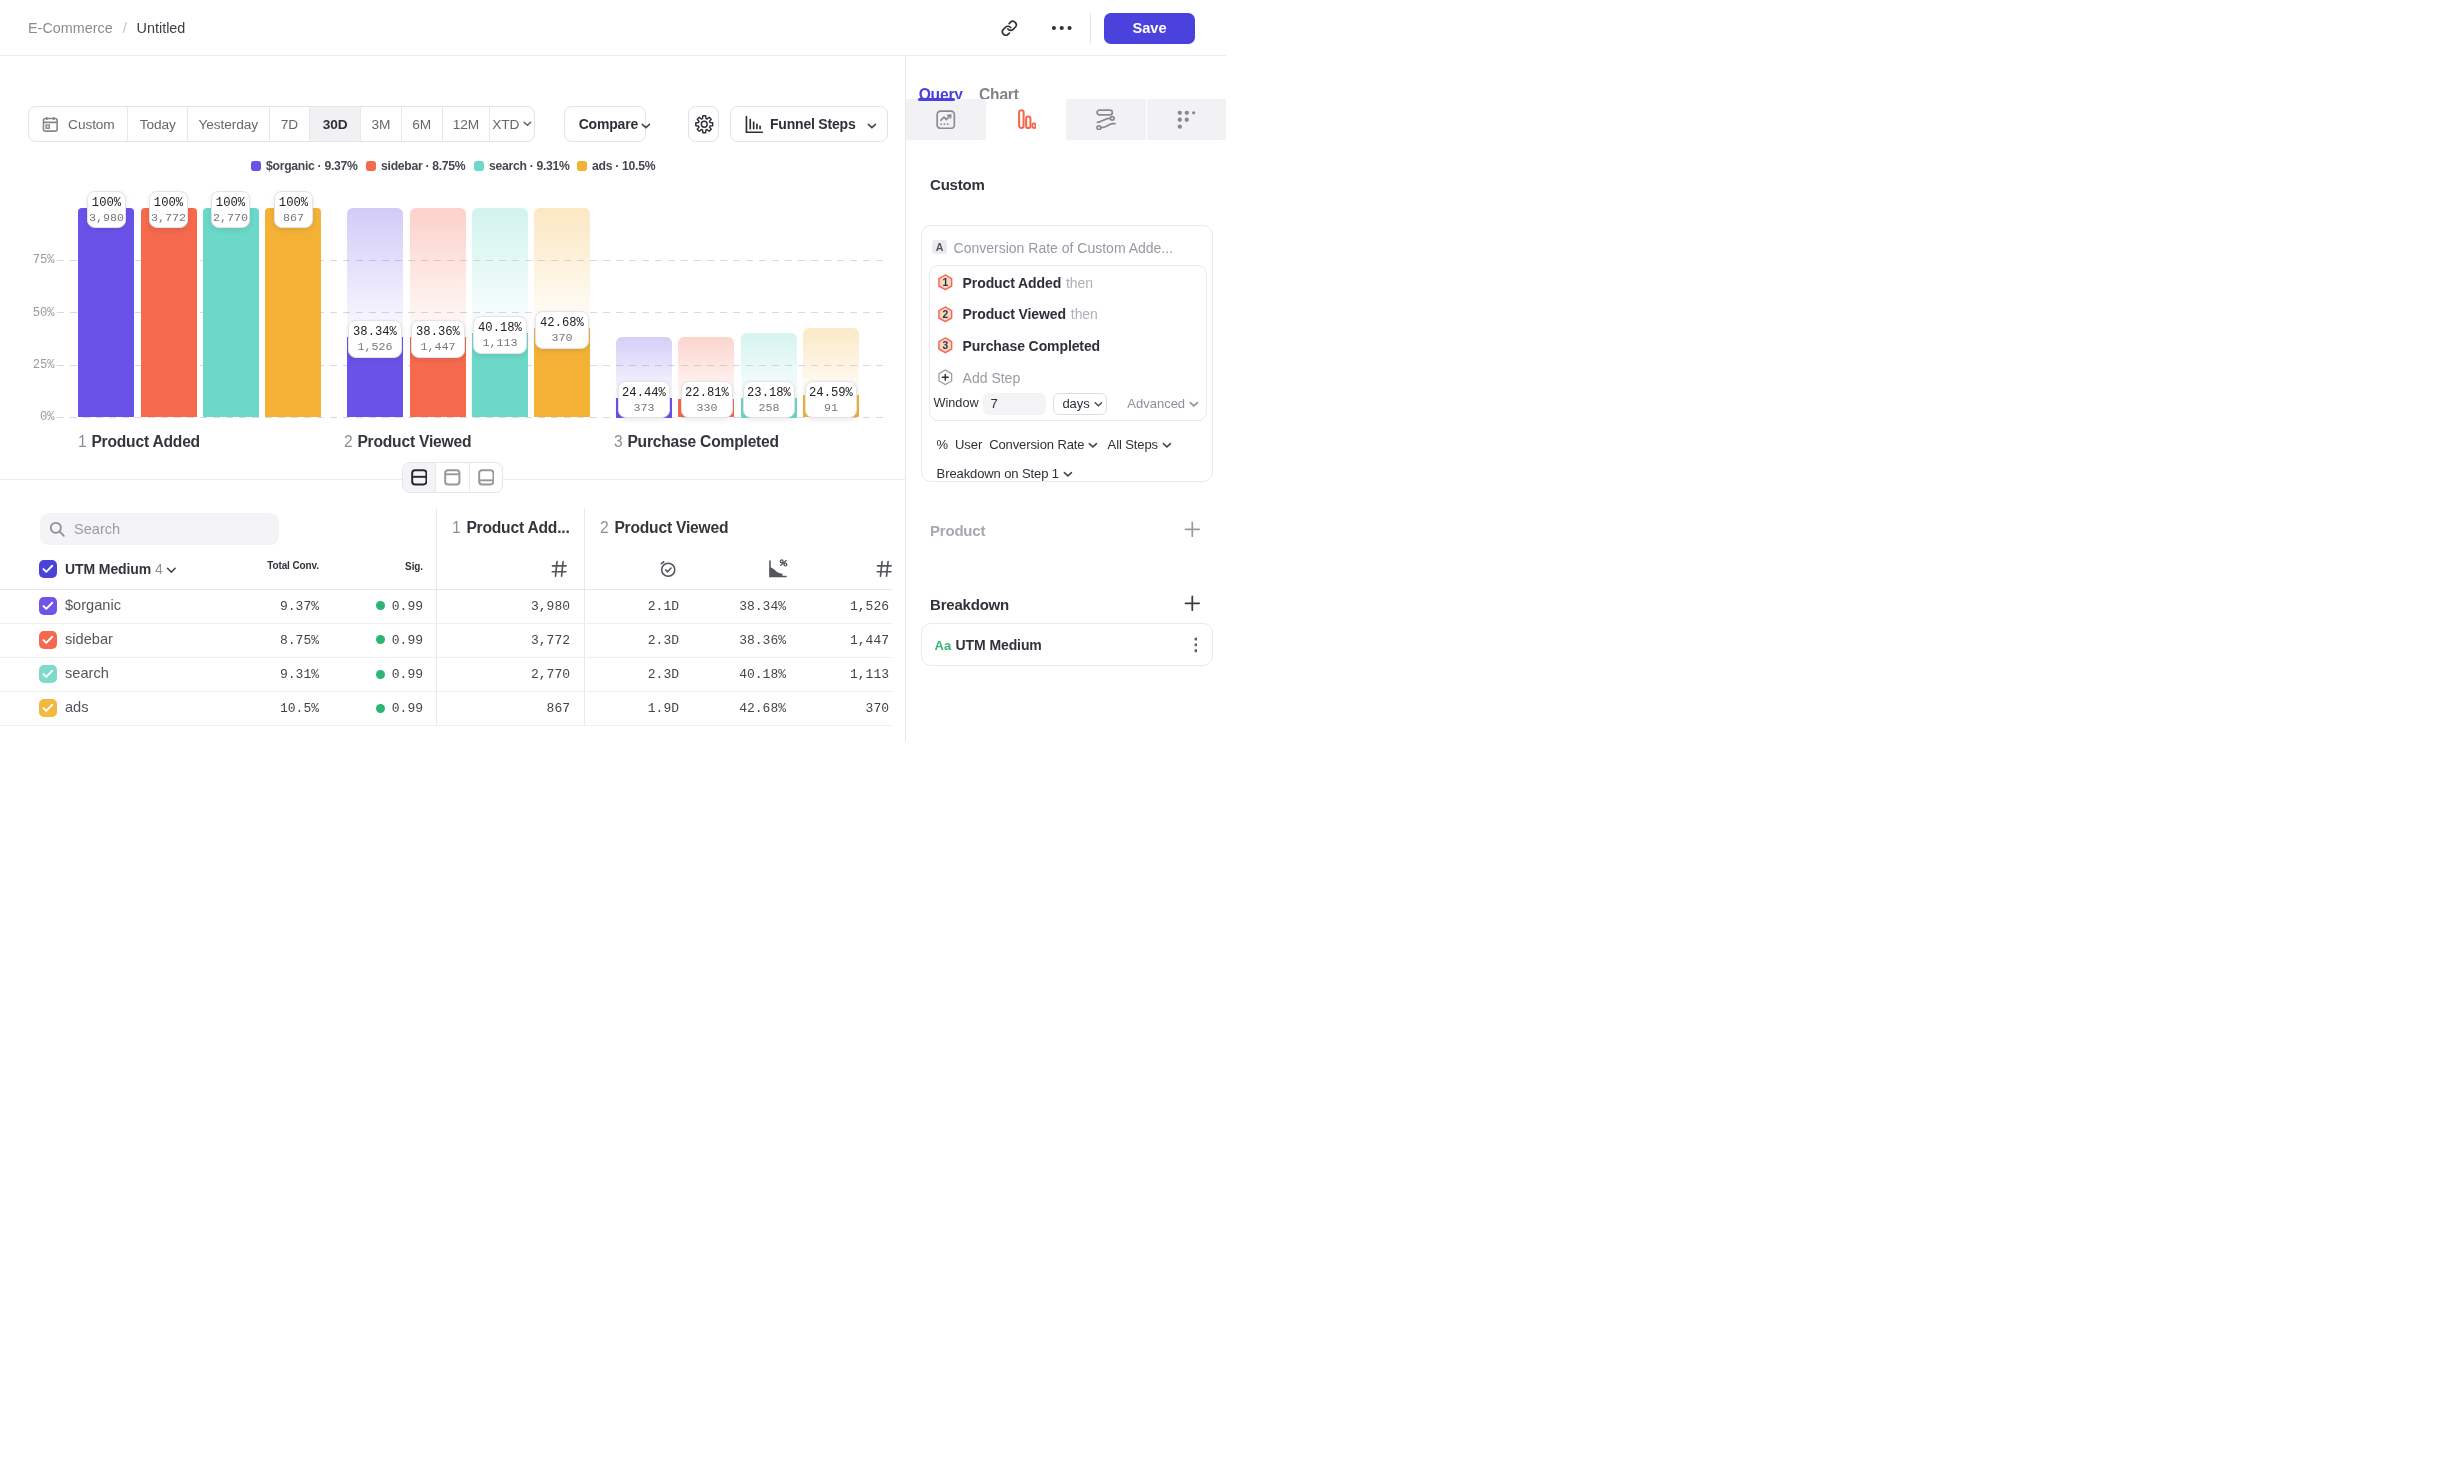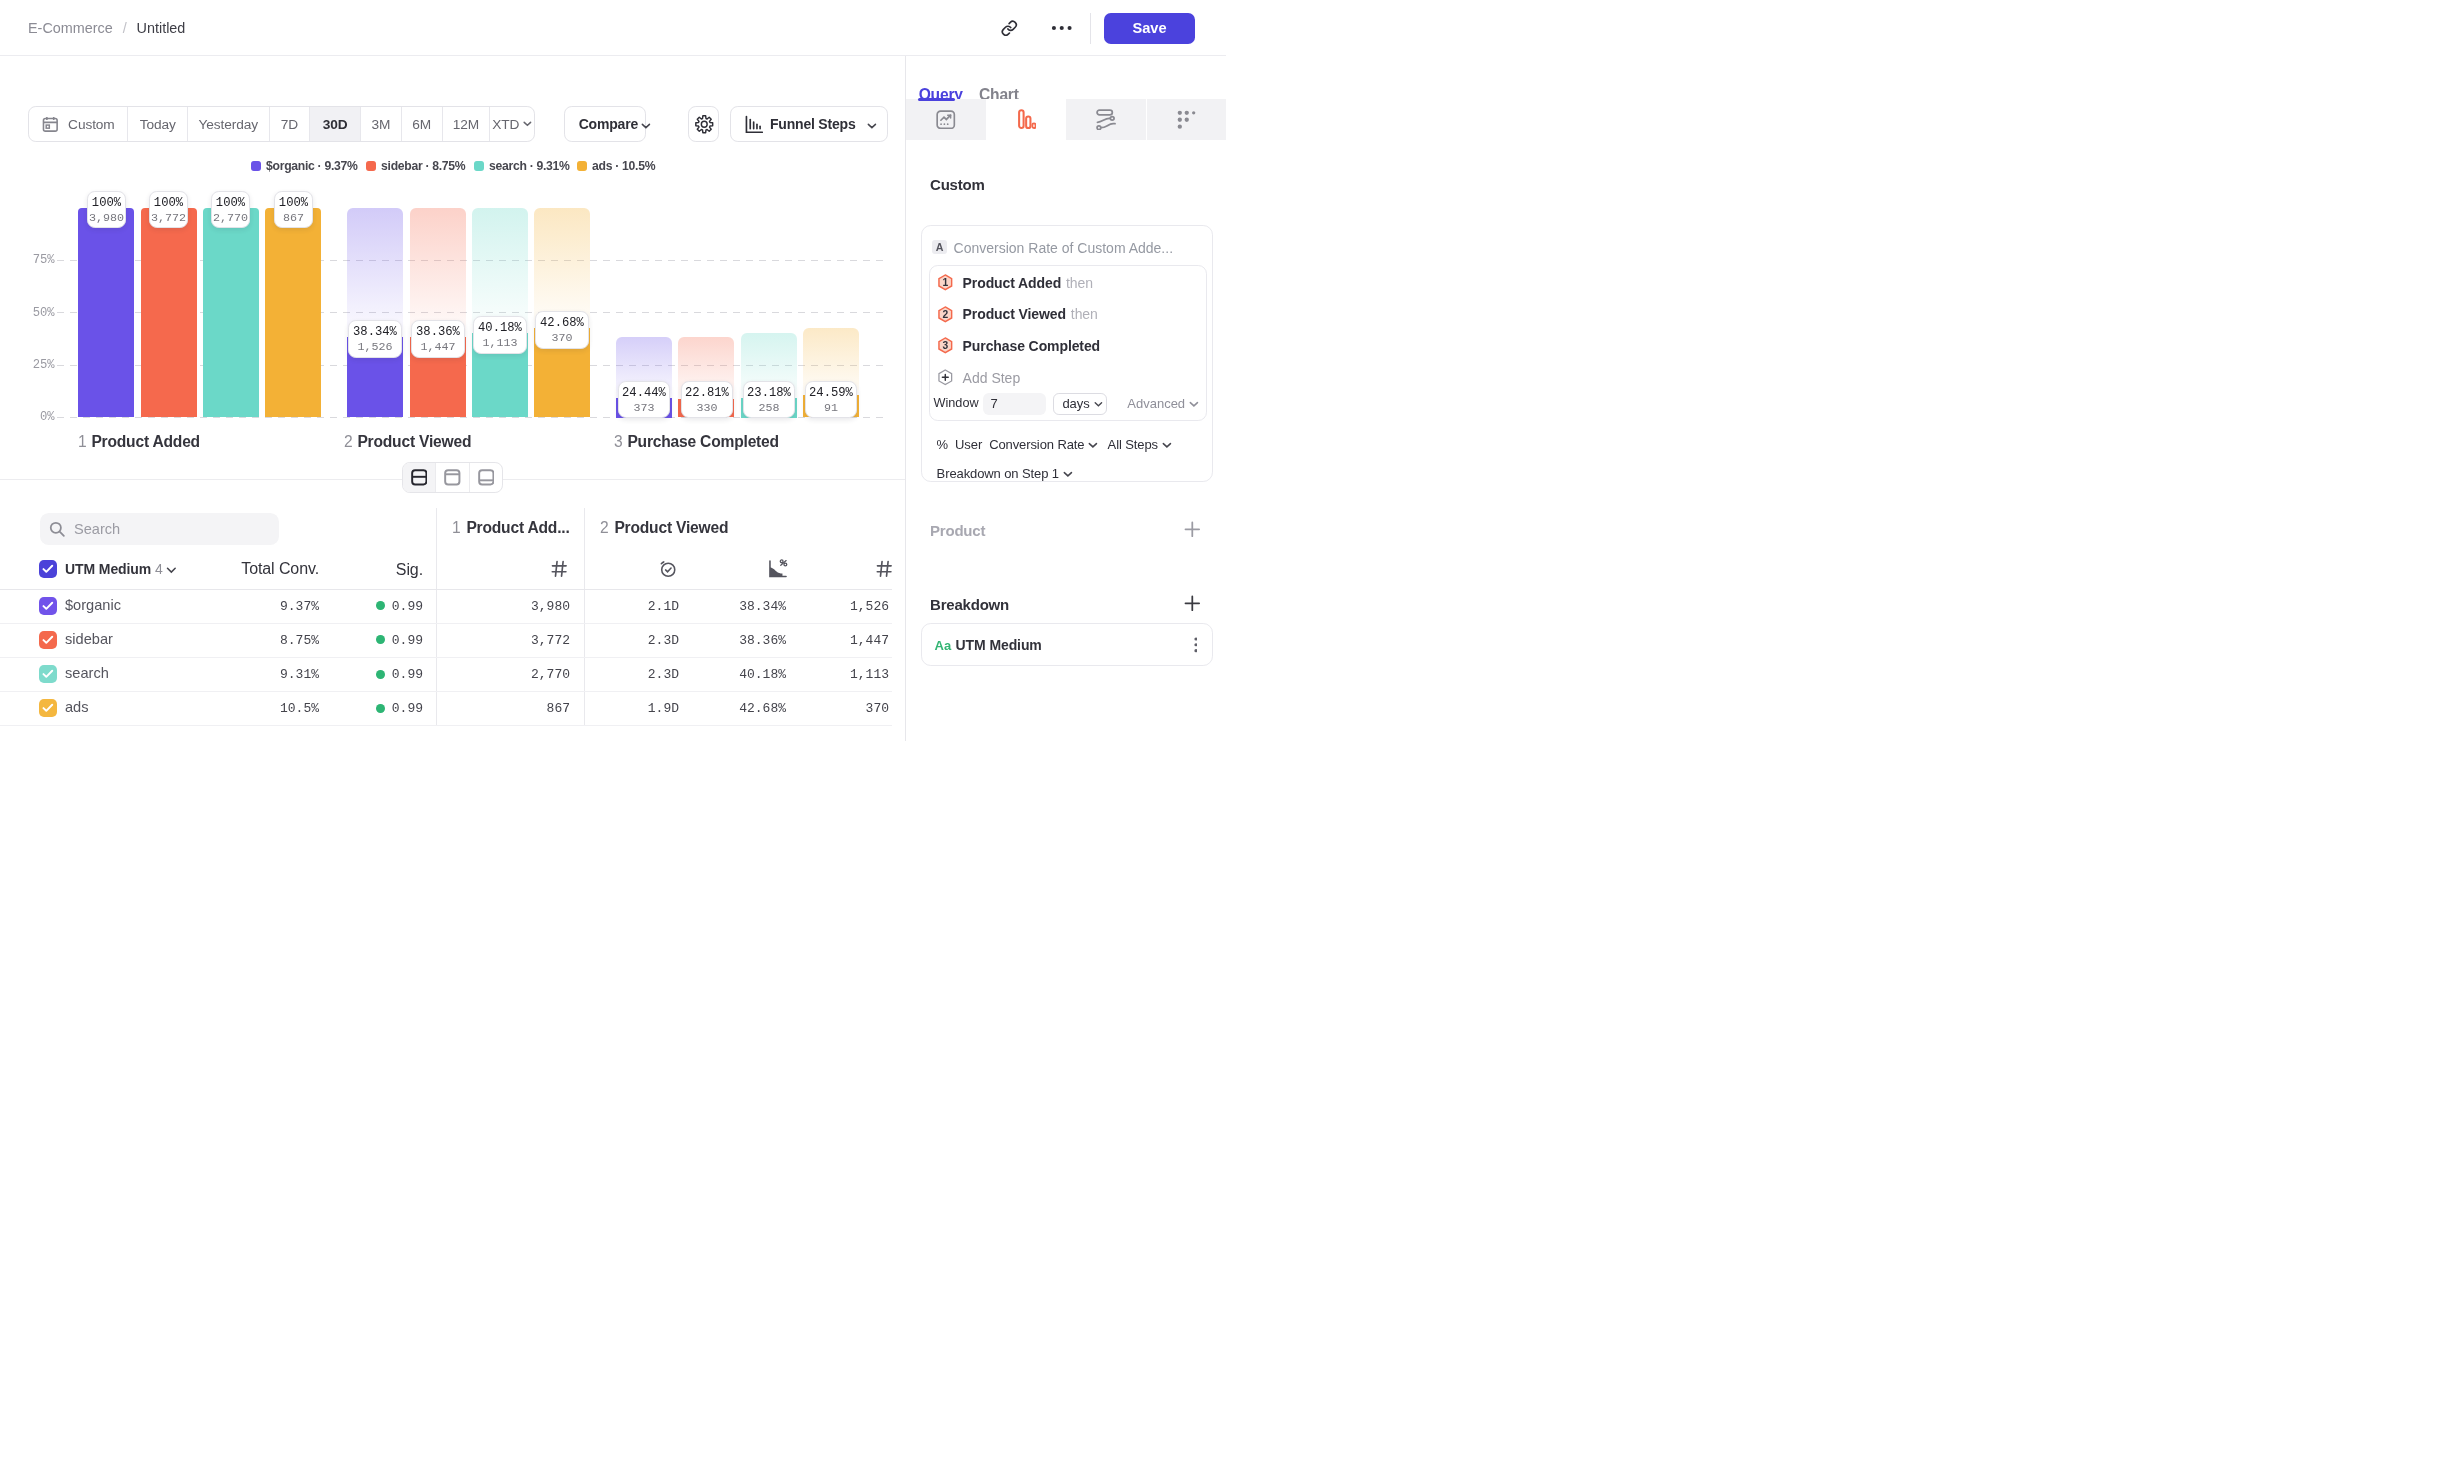--- a/index.html
+++ b/index.html
@@ -45,21 +45,21 @@
   #toggle .t:last-child { border-right:none; }
   #toggle .t.on { background:#f4f4f6; border-top-left-radius:6.8px; border-bottom-left-radius:6.8px; }
 
   #hdivider { position:absolute; left:0; top:479px; width:905px; height:1px; background:#ececef; }
   #vdivider { position:absolute; left:905px; top:56px; width:1px; height:686px; background:#e7e7eb; }
 
   
   #search { position:absolute; left:40px; top:513px; width:239px; height:32px; background:#f4f4f6; border-radius:8.8px; }
   #search span { position:absolute; left:34px; top:7.8px; font-size:14.6px; color:#9b9ba3; }
   .cb { position:absolute; width:17.6px; height:17.6px; border-radius:4.9px; }
-  .colhead { position:absolute; font-size:16px; font-weight:400; color:#33333b; letter-spacing:-0.1px; }
+  .colhead { position:absolute; font-size:10px; font-weight:700; color:#33333b; letter-spacing:-0.1px; }
   .ghead { position:absolute; top:519px; font-size:15.6px; font-weight:700; color:#35353d; letter-spacing:-0.2px; }
   .ghead .n { font-weight:400; color:#8f8f97; margin-right:5.9px; }
   .tdiv { position:absolute; top:508px; width:1px; height:217px; background:#e9e9ed; }
   .rowline { position:absolute; height:1px; background:#f0f0f3; left:0; width:892px; }
   .cell { position:absolute; font-family:"Liberation Mono",monospace; font-size:13px; color:#44444c; text-align:right; }
   .name { position:absolute; font-size:14.6px; color:#55555e; }
   .sigdot { position:absolute; width:8.8px; height:8.8px; border-radius:50%; background:#2db574; }
 
   
   #panel { position:absolute; left:906px; top:56px; width:320px; height:686px; background:#fff; }

